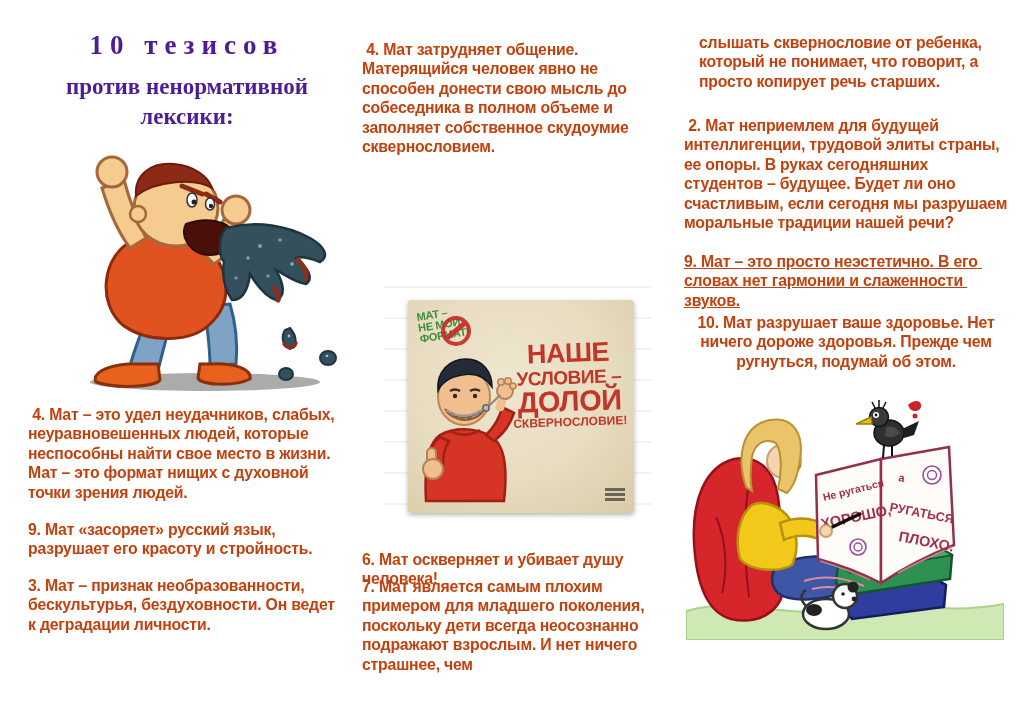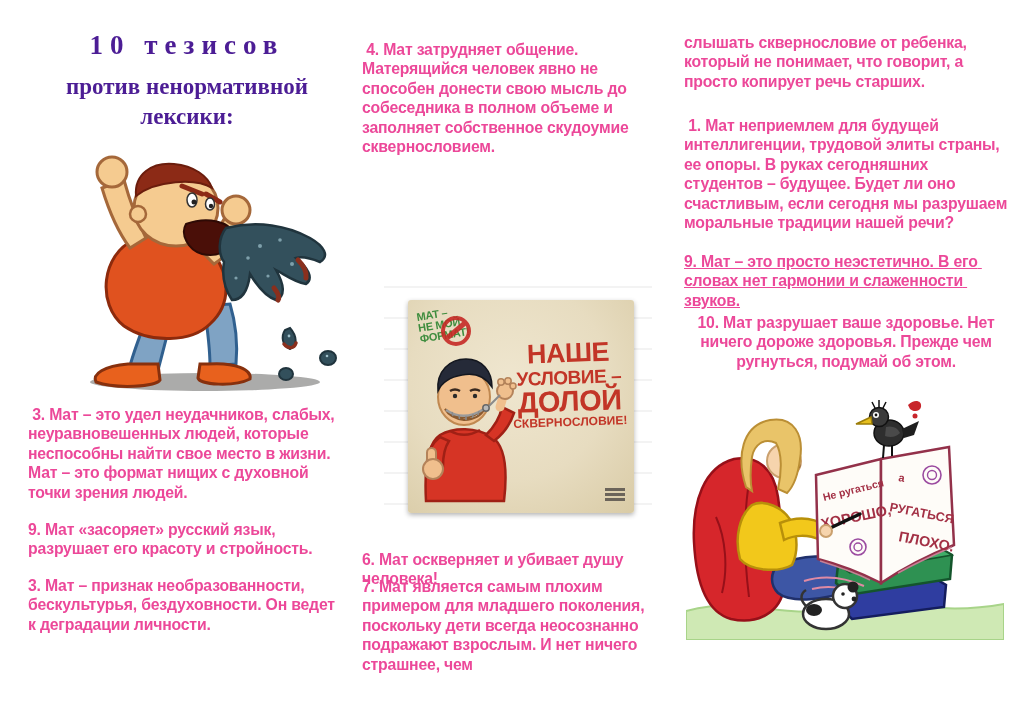--- a/index.html
+++ b/index.html
@@ -7,21 +7,21 @@
     width:1024px;height:723px;background:#ffffff;position:relative;overflow:hidden;
     font-family:"Liberation Sans", sans-serif;
   }
   .col{position:absolute;}
   #col1{left:28px;top:30px;width:318px;height:660px;}
   #col2{left:362px;top:40px;width:306px;height:660px;}
   #col3{left:684px;top:33px;width:324px;height:680px;}
 
   .thesis{
     position:absolute;margin:0;left:0;right:0;
-    font-size:15.8px;font-weight:700;line-height:19.4px;color:#ec4899;
+    font-size:15.8px;font-weight:700;line-height:19.4px;color:#c2410c;
     letter-spacing:-0.2px;white-space:pre-wrap;
   }
 
   
   .title-block{position:absolute;top:0;left:0;right:0;text-align:center;
     font-family:"Liberation Serif", serif;font-weight:700;color:#4c1d95;}
   .title1{font-size:27px;letter-spacing:7px;}
   .title2{font-size:23px;line-height:30px;margin-top:11px;}
   #man-ill{position:absolute;left:12px;top:106px;}
   #p1{top:375px;} #p2{top:490px;} #p3{top:546px;}
@@ -51,21 +51,21 @@
   .poster-man{position:absolute;left:4px;bottom:4px;}
   .headline{
     position:absolute;right:4px;top:40px;width:122px;text-align:center;color:#c23527;
     font-weight:800;transform:rotate(-2deg);letter-spacing:-0.5px;line-height:1.02;
   }
   .hl1{font-size:27px;} .hl2{font-size:19px;} .hl3{font-size:29px;} .hl4{font-size:12px;letter-spacing:0;}
   .barcode{position:absolute;right:9px;bottom:10px;width:20px;}
   .barcode span{display:block;height:3px;background:#6b645a;margin-bottom:2px;}
 
   
-  #p7c{top:0px;} #p8{top:83px;} #p9{top:219px;text-decoration:underline;} #p10{top:280px;text-align:center;}
+  #p7c{top:0px;margin-left:15px;} #p8{top:83px;} #p9{top:219px;text-decoration:underline;} #p10{top:280px;text-align:center;}
   #girl-ill{position:absolute;left:2px;top:364px;}
 
   svg text{font-family:"Liberation Sans", sans-serif;}
 </style>
 </head>
 <body>
 
 <div class="page">
 
   <div id="col1" class="col">
@@ -110,21 +110,21 @@
       <circle cx="208" cy="122" r="1.8" fill="#7fa0ab"></circle>
         <circle cx="196" cy="142" r="1.6" fill="#7fa0ab"></circle>
       <path d="M250,192 C257,200 258,210 250,213 C242,210 241,200 245,194 Z" fill="#33505c" stroke="#20343d" stroke-width="2"></path>
       <path d="M244,208 C248,213 254,213 256,207" stroke="#8a2f1d" stroke-width="3.5" fill="none" stroke-linecap="round"></path>
       <ellipse cx="288" cy="222" rx="8" ry="7" fill="#33505c" stroke="#20343d" stroke-width="2"></ellipse>
       <ellipse cx="246" cy="238" rx="7" ry="6" fill="#33505c" stroke="#20343d" stroke-width="2"></ellipse>
       <circle cx="249" cy="200" r="1.4" fill="#9fc0ca"></circle>
         <circle cx="287" cy="220" r="1.3" fill="#9fc0ca"></circle>
     </svg>
 
-    <p id="p1" class="thesis"> 3. Мат – это удел неудачников, слабых, неуравновешенных людей, которые неспособны найти свое место в жизни. Мат – это формат нищих с духовной точки зрения людей.</p>
+    <p id="p1" class="thesis"> 4. Мат – это удел неудачников, слабых, неуравновешенных людей, которые неспособны найти свое место в жизни. Мат – это формат нищих с духовной точки зрения людей.</p>
     <p id="p2" class="thesis">9. Мат «засоряет» русский язык, разрушает его красоту и стройность.</p>
     <p id="p3" class="thesis">3. Мат – признак необразованности, бескультурья, бездуховности. Он ведет к деградации личности.</p>
   </div>
 
   <div id="col2" class="col">
     <p id="p4" class="thesis"> 4. Мат затрудняет общение. Матерящийся человек явно не способен донести свою мысль до собеседника в полном объеме и заполняет собственное скудоумие сквернословием.</p>
 
     <div class="wall"></div>
 
     <div class="poster">
@@ -177,21 +177,21 @@
           <span></span>
       </div>
     </div>
 
     <p id="p6" class="thesis">6. Мат оскверняет и убивает душу человека!</p>
     <p id="p7" class="thesis">7. Мат является самым плохим примером для младшего поколения, поскольку дети всегда неосознанно подражают взрослым. И нет ничего страшнее, чем</p>
   </div>
 
   <div id="col3" class="col">
     <p id="p7c" class="thesis">слышать сквернословие от ребенка, который не понимает, что говорит, а просто копирует речь старших.</p>
-    <p id="p8" class="thesis"> 1. Мат неприемлем для будущей интеллигенции, трудовой элиты страны, ее опоры. В руках сегодняшних студентов – будущее. Будет ли оно счастливым, если сегодня мы разрушаем моральные традиции нашей речи?</p>
+    <p id="p8" class="thesis"> 2. Мат неприемлем для будущей интеллигенции, трудовой элиты страны, ее опоры. В руках сегодняшних студентов – будущее. Будет ли оно счастливым, если сегодня мы разрушаем моральные традиции нашей речи?</p>
     <p id="p9" class="thesis">9. Мат – это просто неэстетично. В его словах нет гармонии и слаженности звуков.</p>
     <p id="p10" class="thesis">10. Мат разрушает ваше здоровье. Нет ничего дороже здоровья. Прежде чем ругнуться, подумай об этом.</p>
 
     <svg id="girl-ill" width="318" height="243" viewBox="0 0 318 243">
 
       <path d="M0,214 Q40,204 80,211 T160,212 T240,210 T318,207 L318,243 L0,243 Z" fill="#cfe9b4" stroke="#a8d489" stroke-width="2"></path>
 
       <path d="M48,62 C18,70 6,105 8,145 C10,185 20,215 45,222 C72,228 95,215 98,190 C100,165 96,130 92,100 C88,72 72,58 48,62 Z" fill="#d6262b" stroke="#971019" stroke-width="2.5"></path>
       <path d="M30,120 C40,142 42,172 36,196 M62,92 C57,130 59,168 63,200" stroke="#971019" stroke-width="2" fill="none"></path>
 

